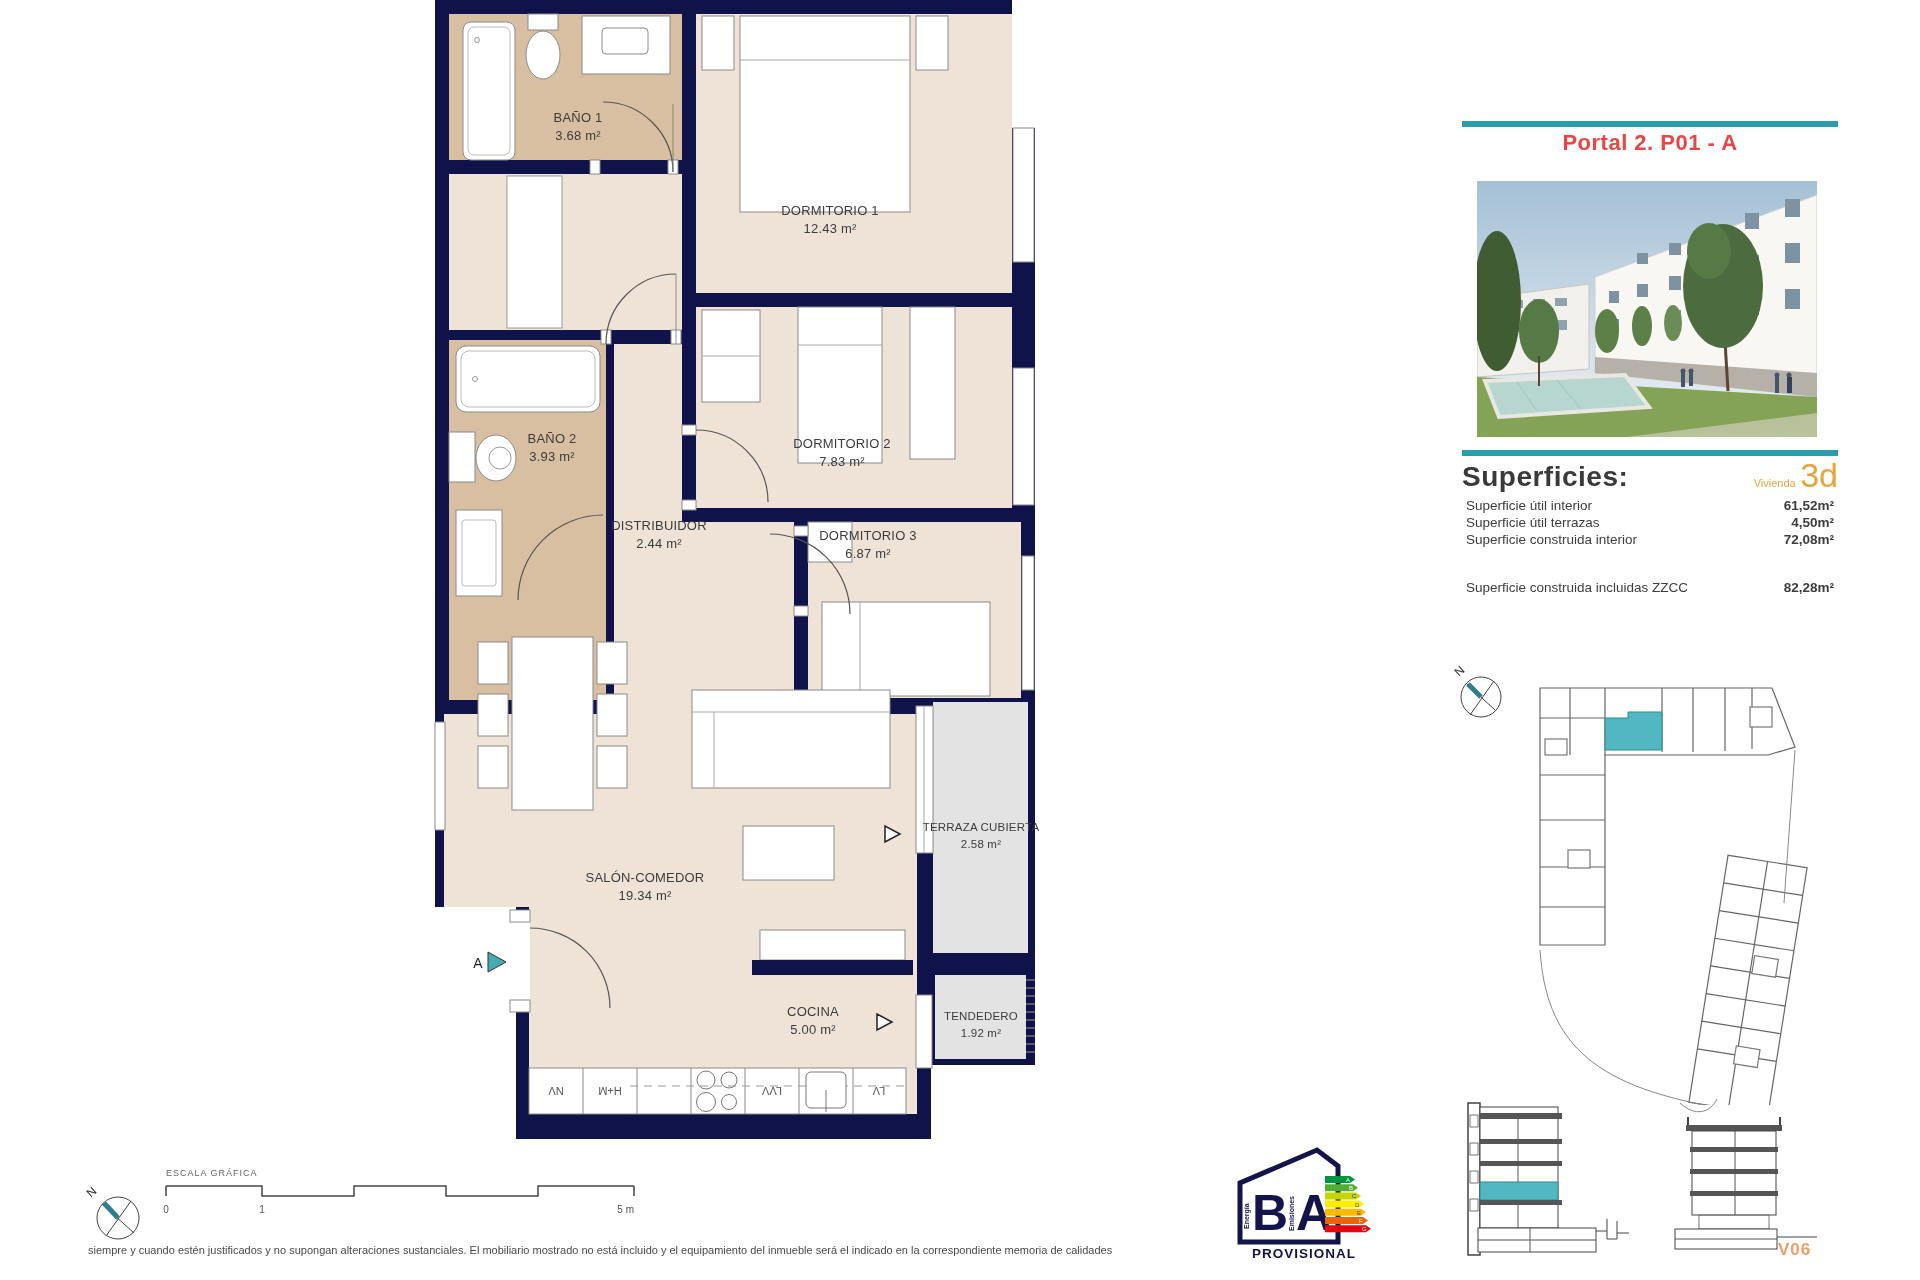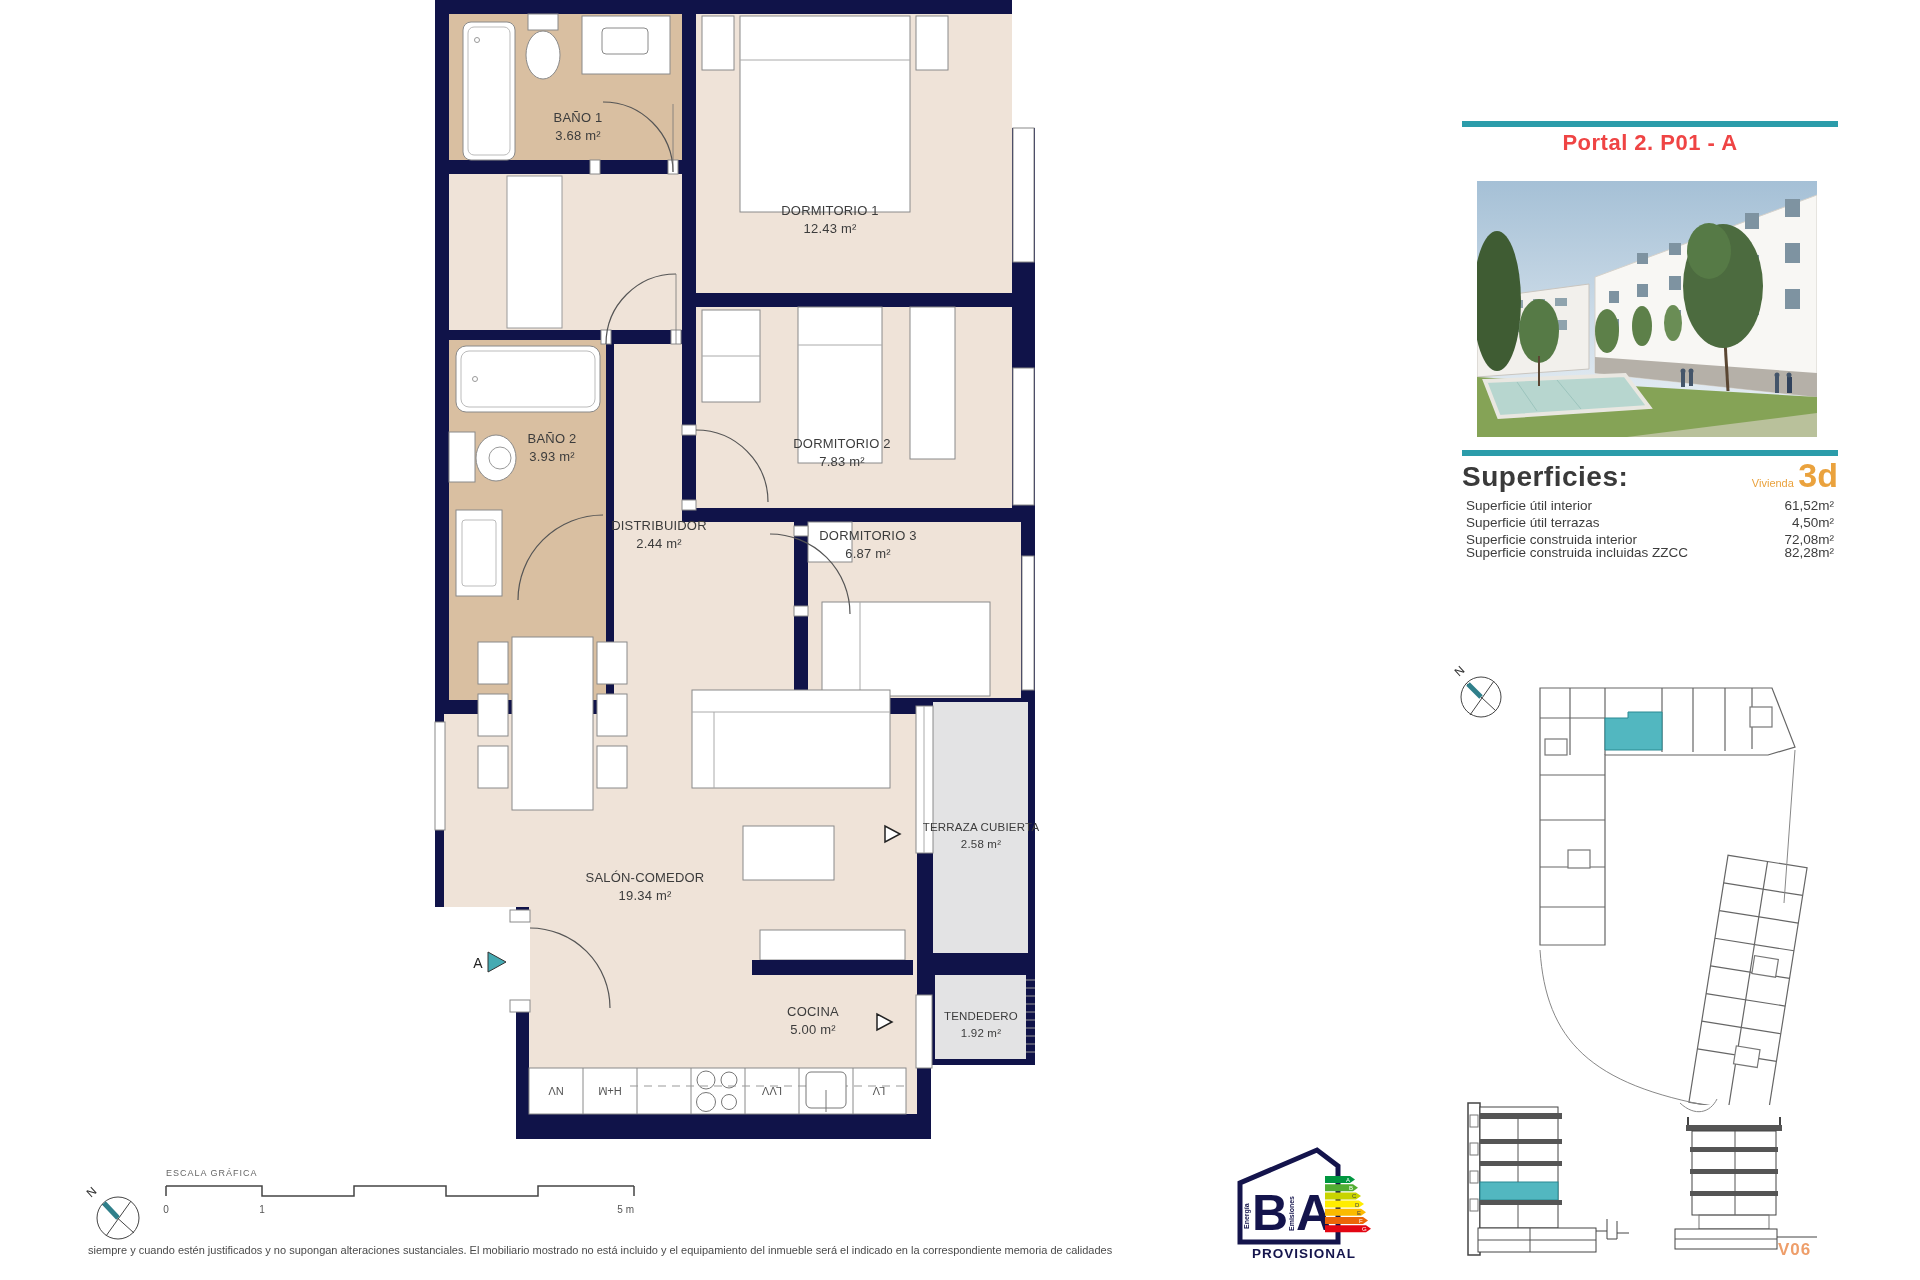--- a/index.html
+++ b/index.html
@@ -5,24 +5,24 @@
   html,body{margin:0;padding:0;background:#ffffff;font-family:"Liberation Sans",sans-serif;}
   #stage{position:relative;width:1920px;height:1280px;background:#ffffff;overflow:hidden;}
   .abs{position:absolute;}
   
   .rule{background:#2b9caa;height:6px;width:376px;left:1462px;}
   #panel-title{left:1462px;top:130px;width:376px;text-align:center;font-size:22px;font-weight:bold;color:#ef4444;letter-spacing:.5px;}
   #superficies-head{left:1462px;top:461px;width:376px;height:36px;}
   #superficies-title{position:absolute;left:0;top:0;font-size:28px;font-weight:bold;color:#3a3a3a;letter-spacing:.5px;}
   #vivienda-wrap{position:absolute;right:0;bottom:2px;color:#eaa23d;}
   #vivienda-label{font-size:11px;}
-  #vivienda-type{font-size:34px;font-weight:bold;}
+  #vivienda-type{font-size:34px;font-weight:normal;}
   .srow{left:1466px;width:368px;height:17px;font-size:13.5px;color:#3d3d3d;}
   .srow .lab{float:left;}
-  .srow .val{float:right;}
+  .srow .val{float:right;font-weight:bold;}
   #disclaimer{left:88px;top:1243px;width:1155px;font-size:11px;color:#4a4a4a;line-height:14px;}
   #v06{left:1778px;top:1240px;font-size:17px;font-weight:bold;color:#ee9e6a;letter-spacing:1px;}
   svg text{font-family:"Liberation Sans",sans-serif;}
   .roomlab{font-size:13px;fill:#3c3c3c;letter-spacing:.2px;}
   .klab{font-size:11px;fill:#555;}
 </style>
 </head>
 <body>
 
 <div id="stage">
@@ -275,21 +275,21 @@
     <span class="val">61,52m²</span>
   </div>
   <div class="abs srow" style="top:515px;">
     <span class="lab">Superficie útil terrazas</span>
     <span class="val">4,50m²</span>
   </div>
   <div class="abs srow" style="top:532px;">
     <span class="lab">Superficie construida interior</span>
     <span class="val">72,08m²</span>
   </div>
-  <div class="abs srow" style="top:545px;">
+  <div class="abs srow" style="top:580px;">
     <span class="lab">Superficie construida incluidas ZZCC</span>
     <span class="val">82,28m²</span>
   </div>
 
   <svg class="abs" style="left:1450px;top:655px;" width="400" height="450" viewBox="0 0 400 450">
     <g>
       <circle cx="31" cy="42" r="20" fill="none" stroke="#444"></circle>
       <line x1="16" y1="28" x2="46" y2="56" stroke="#444"></line>
       <line x1="44" y1="26" x2="20" y2="60" stroke="#444"></line>
       <line x1="18" y1="29" x2="31" y2="42" stroke="#2f7f8a" stroke-width="5"></line>

